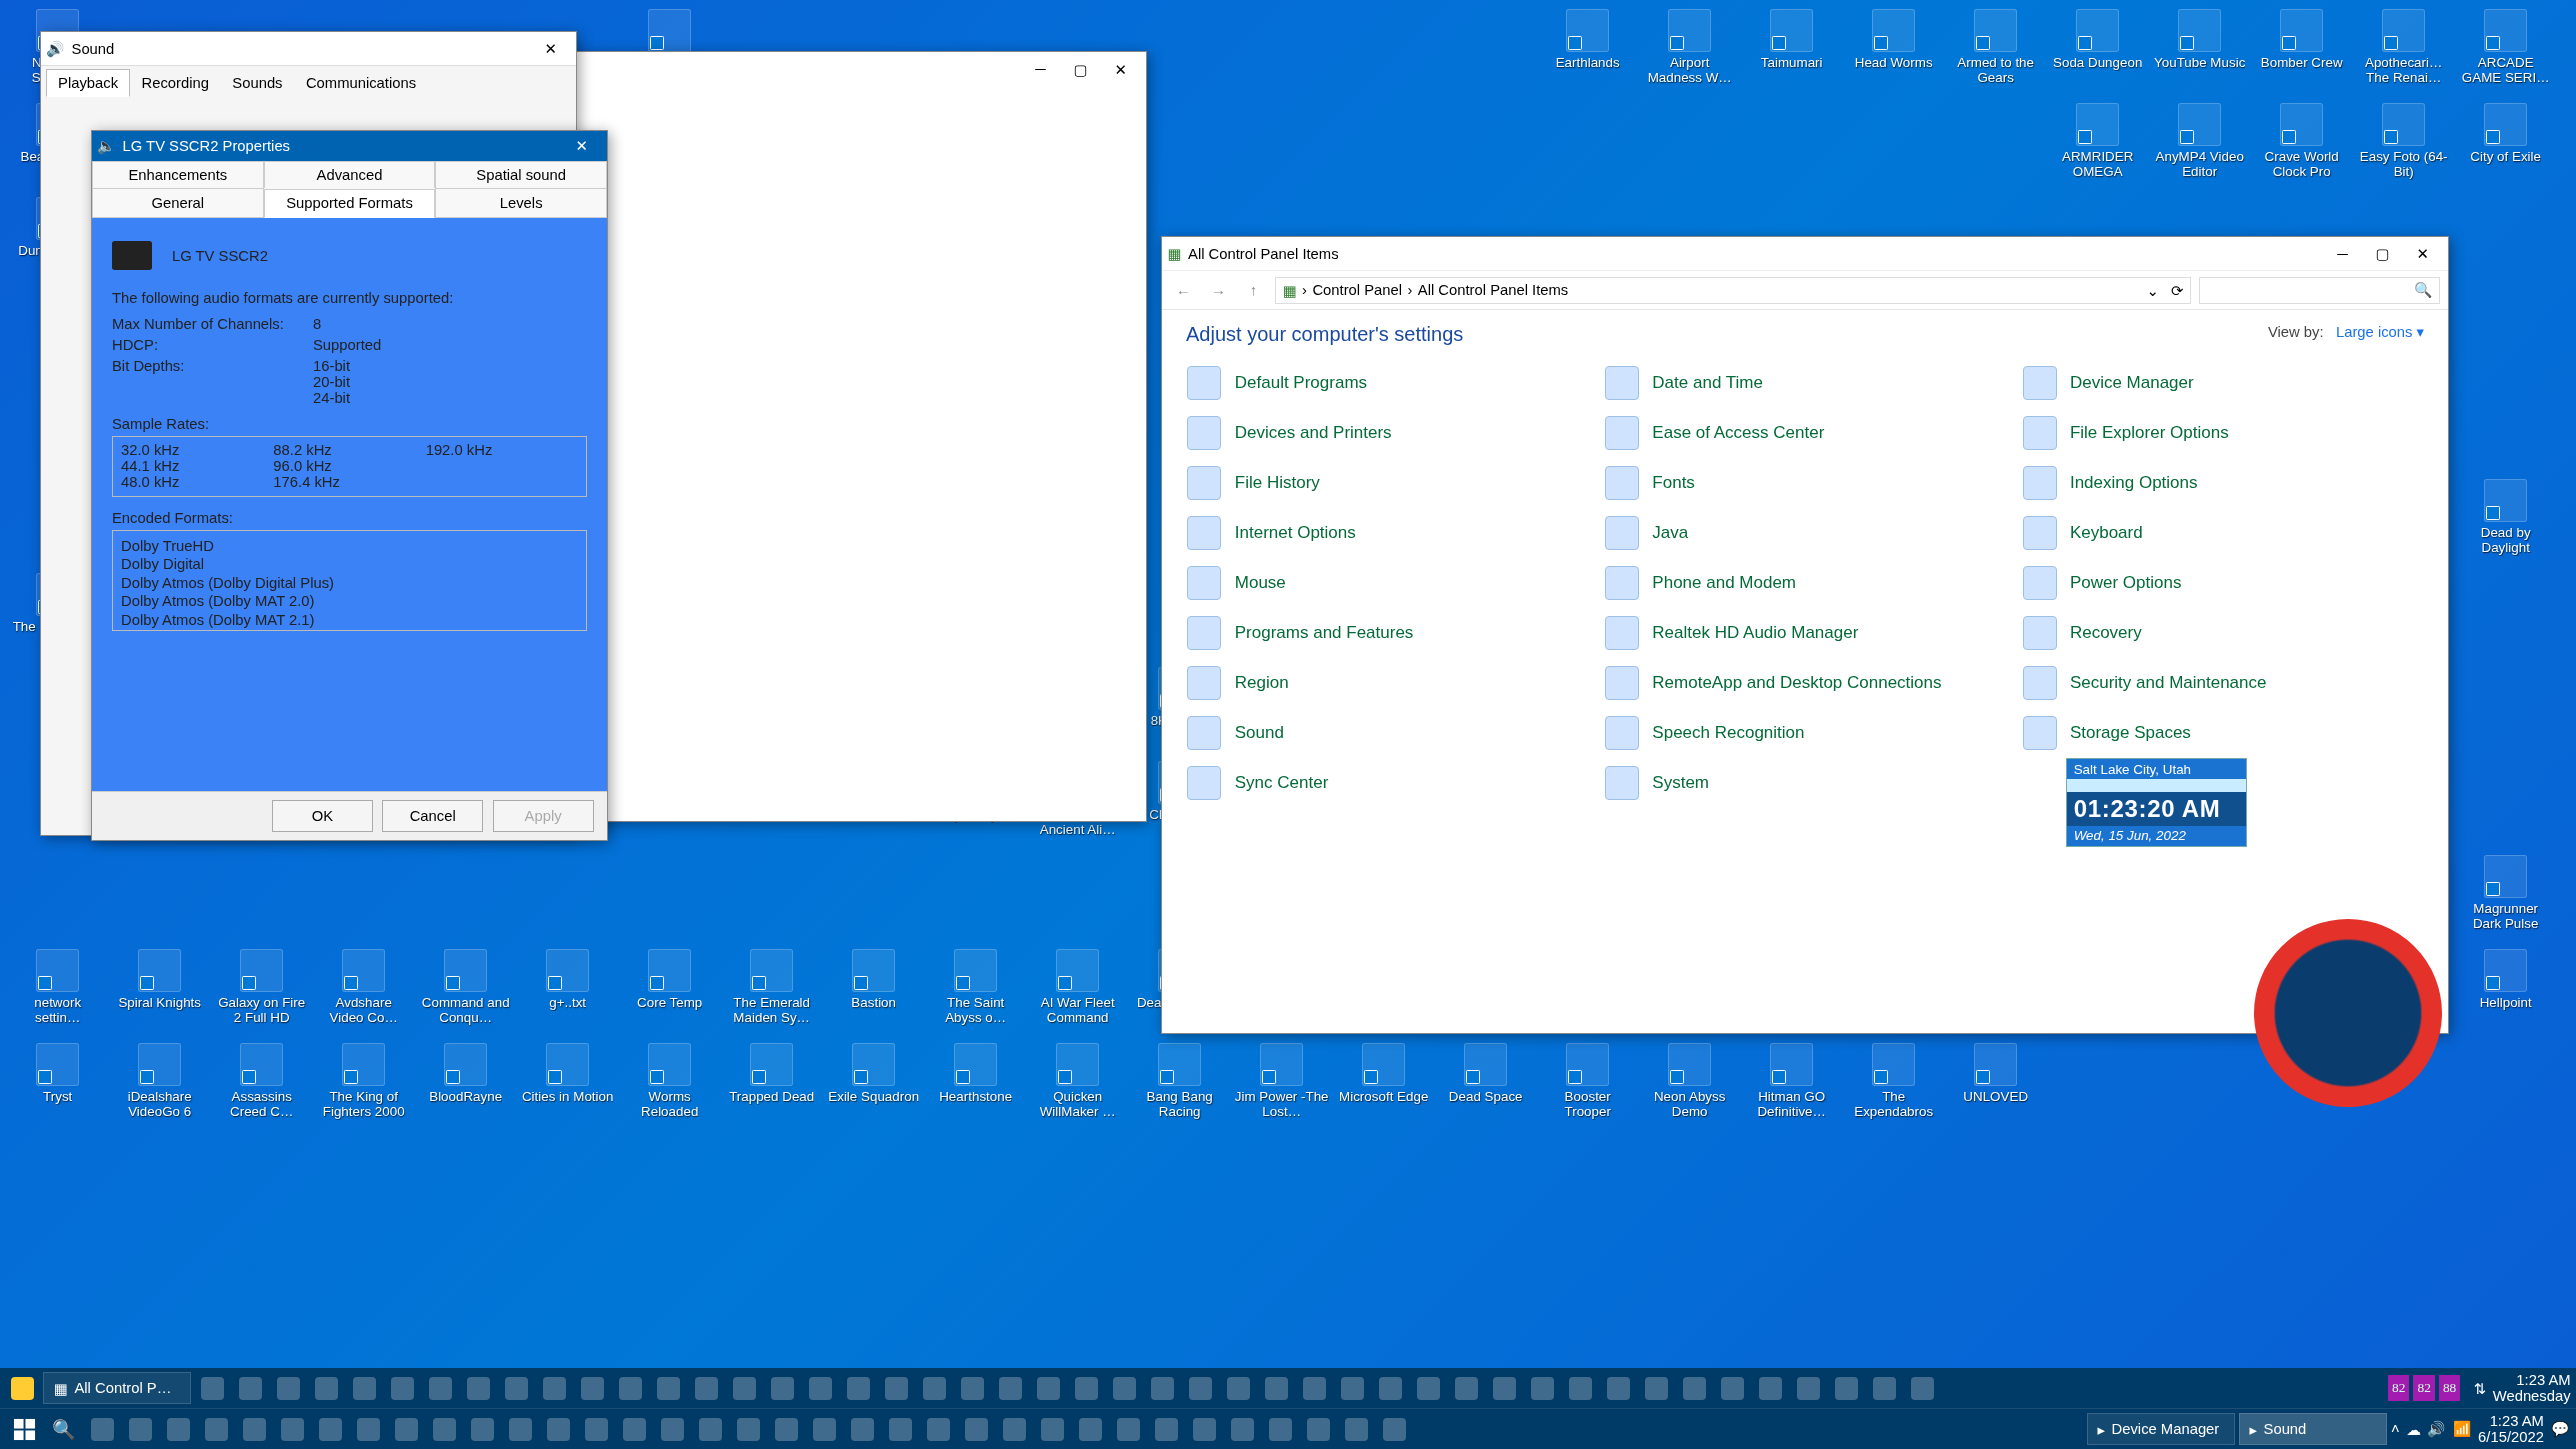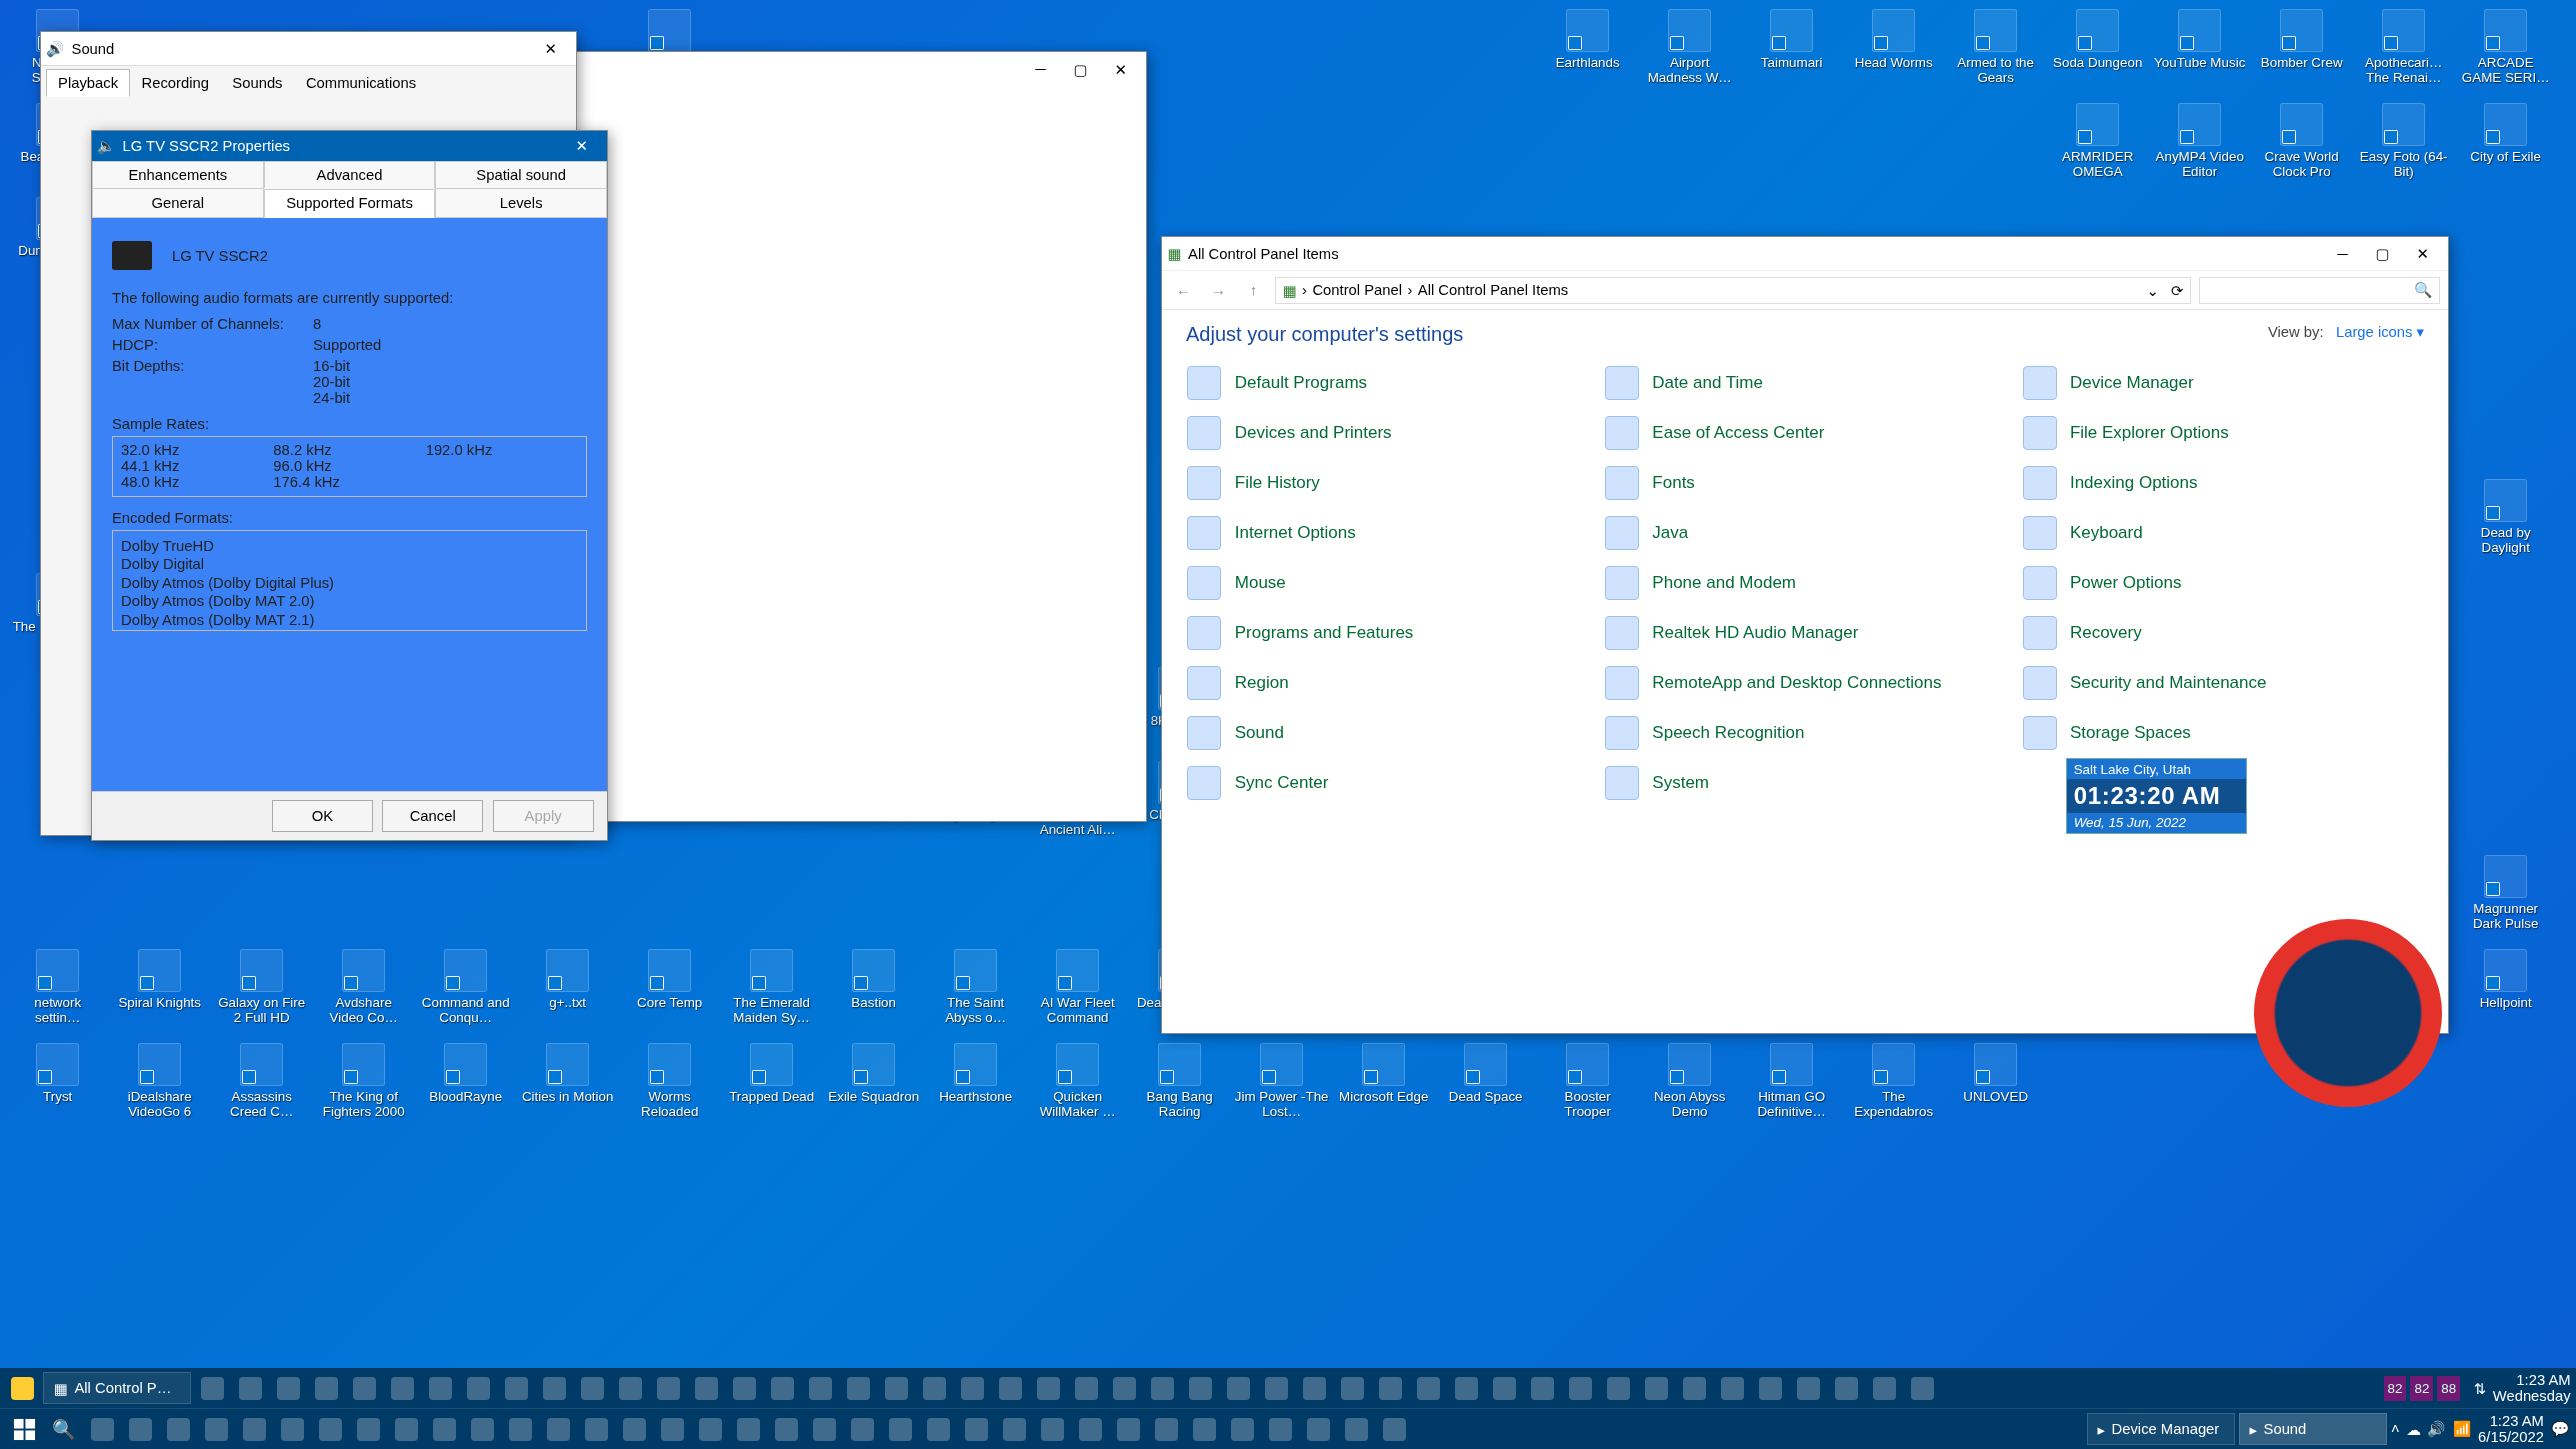--- a/index.html
+++ b/index.html
@@ -62,35 +62,35 @@
   .cp-header .viewby { color:#444; font-size:14.8px; }
   .cp-header .viewby .link { color:#1a73e8; }
   .cp-grid { display:grid; grid-template-columns: repeat(3, 1fr); gap:4px 6.7px; padding:0 20px 20px 20px; }
   .cp-item { display:flex; align-items:center; gap:13.4px; height:46px; padding:2.7px 5.4px; font-size:17px; color:#046a38; cursor:pointer; }
   .cp-item .ci { width:34px; height:34px; background:#cfe3ff; border:0.7px solid #9ec0e6; border-radius:4px; flex-shrink:0; }
 
   
   #clock-gadget { position:absolute; right:134px; top:919px; width:188px; height:188px; border-radius:50%; background:radial-gradient(circle,#0a3d6e 60%, #e4322b 62%, #e4322b 100%); border:9.4px solid #e4322b; z-index:30; }
   #digital-clock { position:absolute; right:329px; top:758px; width:181px; background:#c9edff; border:0.7px solid #7aa; z-index:30; font-size:14.8px; }
   #digital-clock .loc { background:#1a73d1; color:#fff; padding:2.7px 6.7px; font-size:13.4px; }
-  #digital-clock .time { background:#11508f; color:#fff; font-size:24px; padding:2.7px 6.7px; font-weight:bold; letter-spacing:0.7px; }
+  #digital-clock .time { background:#11508f; color:#fff; font-size:24px; padding:2.7px 6.7px; font-weight:bold; letter-spacing:0.7px;margin-top:13px; }
   #digital-clock .date { background:#1a73d1; color:#fff; padding:2.7px 6.7px; font-size:13.4px; font-style:italic; }
 
   
   #taskbar { position:absolute; left:0; right:0; bottom:0; height:81px; background:#003a66; display:flex; flex-direction:column; z-index:100; }
   #taskbar .row { flex:1; display:flex; align-items:center; padding:0 5.4px; gap:4px; }
   #taskbar .row.top { border-bottom:0.7px solid rgba(255,255,255,0.1); }
   .tbicon { width:34px; height:34px; display:flex; align-items:center; justify-content:center; }
   .tbicon .dot { width:23px; height:23px; background:rgba(255,255,255,0.25); border-radius:4px; }
   .task-app { height:32px; padding:0 9.4px; display:flex; align-items:center; gap:6.7px; color:#fff; font-size:14.8px; background:rgba(255,255,255,0.08); border:0.7px solid rgba(255,255,255,0.15); min-width:148px; }
   .task-app.active { background:rgba(255,255,255,0.2); }
   .tray { margin-left:auto; display:flex; align-items:center; gap:6.7px; color:#fff; font-size:14.8px; }
   .tray .col { text-align:right; line-height:1.1; font-size:14.8px; }
   .temps { display:flex; gap:4px; margin-right:6.7px; }
-  .temps span { background:#701a75; color:#cfffe0; padding:5px 4px; font-family:Liberation Sans, sans-serif; font-size:13.4px; }
+  .temps span { background:#a21caf; color:#cfffe0; padding:5px 4px; font-family:Liberation Serif, serif; font-size:13.4px; }
   .start { width:38px; height:38px; display:flex; align-items:center; justify-content:center; }
   .start svg { width:23px; height:23px; }
 </style>
 </head>
 <body>
 
 <div class="desktop" id="desktop">
     <div class="desktop-icon">
       <div class="ico"></div>
       <div class="label">Need for Speed…</div>

